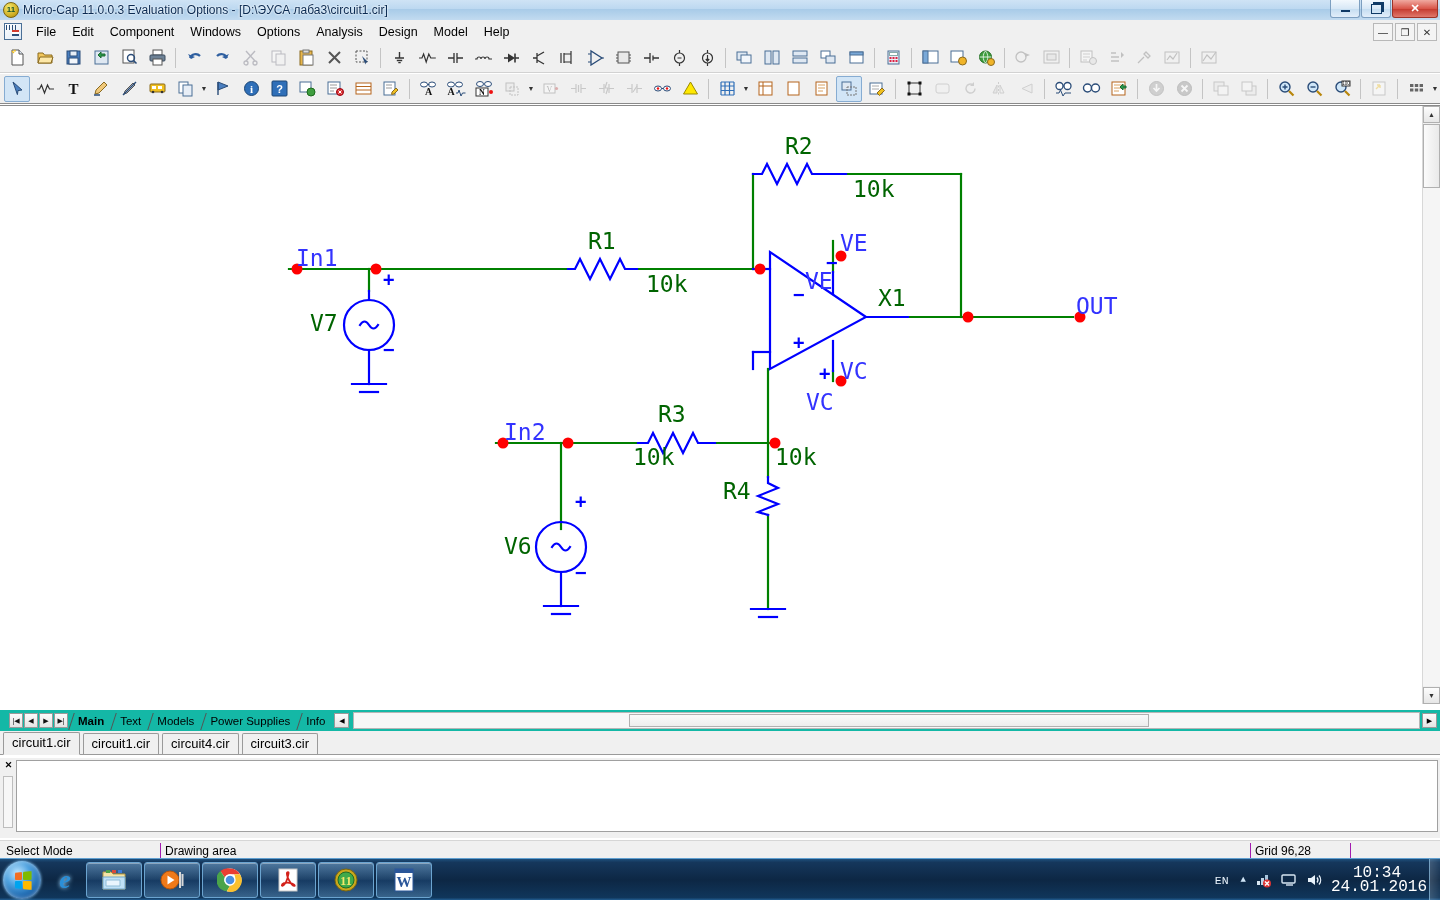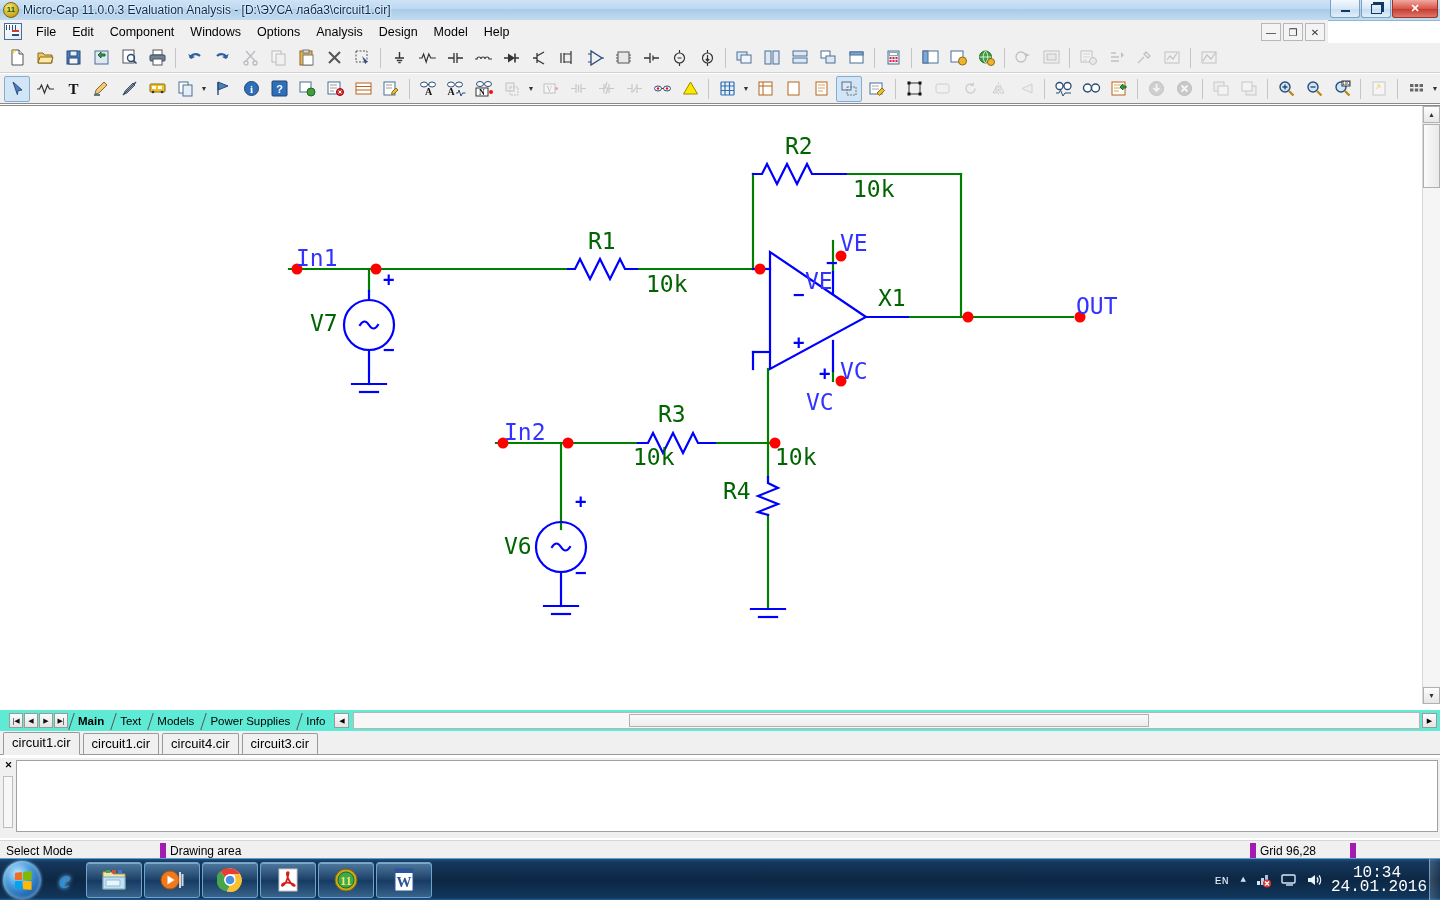--- a/index.html
+++ b/index.html
@@ -42,21 +42,21 @@
   .tb-btn.close{
     width:44px;
     background:linear-gradient(to bottom,#f0a9a0,#d9564a 50%,#c3382c 51%,#e0786c);
     border-color:#9e3327;color:#ffffff;font-weight:bold;
   }
   .glyph-min{display:block;width:9px;height:2px;background:#103a66;margin-top:5px;}
   .glyph-restore{display:block;width:9px;height:8px;border:1px solid #103a66;box-shadow:2px -2px 0 -1px #103a66,2px -2px 0 0 #103a66;}
 
   
   .menubar{
-    position:absolute;left:0;top:20px;width:1328px;height:23px;
+    position:absolute;left:0;top:20px;width:1440px;height:23px;
     background:#f0f0f0;border-bottom:1px solid #dcdcdc;
     display:flex;align-items:center;
   }
   .menubar .mdi-icon{
     width:16px;height:15px;margin:0 6px 0 4px;flex:0 0 auto;
     background:linear-gradient(135deg,#ffffff 0%,#dde9f5 100%);
     border:1px solid #4a6f96;position:relative;overflow:hidden;
   }
   .menubar .mdi-icon:before{
     content:"";position:absolute;left:1px;top:1px;width:12px;height:5px;
@@ -126,21 +126,21 @@
     border:1px solid #b0b0b0;box-sizing:border-box;
   }
   .vscroll .sb-track{
     position:absolute;left:0;top:18px;width:17px;bottom:18px;
     background:#f5f5f5;
   }
 
   
   .tabrow{
     position:absolute;left:0;top:710px;width:1440px;height:21px;
-    background:#5eead4;display:flex;align-items:center;
+    background:#14b8a6;display:flex;align-items:center;
   }
   .nav-btns{display:flex;margin-left:9px;}
   .nav-btn{
     width:14px;height:15px;background:linear-gradient(to bottom,#fcfcfc,#e4e4e4);
     border:1px solid #9a9a9a;box-sizing:border-box;margin-right:1px;
     display:flex;align-items:center;justify-content:center;font-size:7px;color:#111;
   }
   .sheet-tabs{display:flex;align-items:flex-end;height:19px;margin-left:2px;}
   .sheet-tab{
     position:relative;height:17px;line-height:17px;padding:0 9px 0 7px;
@@ -208,21 +208,21 @@
   }
 
   
   .statusbar{
     position:absolute;left:0;top:840px;width:1440px;height:18px;
     background:#f0f0f0;border-top:1px solid #d6d6d6;
     display:flex;align-items:flex-end;font-size:12px;color:#000;
   }
   .st-cell{
     height:16px;line-height:16px;padding:0 4px;
-    border-left:6px solid #a21caf;box-sizing:border-box;white-space:nowrap;
+    border-left:1px solid #a21caf;box-sizing:border-box;white-space:nowrap;
   }
   .st-cell.first{border-left:none;width:160px;padding-left:6px;}
   .st-cell.mode{width:1090px;}
   .st-cell.grid{width:100px;}
   .st-cell.last{flex:1;}
 
   
   .taskbar{
     position:absolute;left:0;top:858px;width:1440px;height:42px;
     background:linear-gradient(to bottom,#1d4f7c 0%,#15375c 8%,#0d2744 50%,#10365b 92%,#2a6ea8 100%);
@@ -272,21 +272,21 @@
 </style>
 </head>
 <body>
 
 <div id="app">
 
   <div class="titlebar">
     <div class="tb-icon">
       <div class="mc-logo">11</div>
     </div>
-    <div class="tb-text">Micro-Cap 11.0.0.3 Evaluation Analysis - [D:\ЭУСА лаба3\circuit1.cir]</div>
+    <div class="tb-text">Micro-Cap 11.0.0.3 Evaluation Options - [D:\ЭУСА лаба3\circuit1.cir]</div>
     <div class="tb-buttons">
       <div class="tb-btn">
           <i class="glyph-min"></i>
         </div>
       <div class="tb-btn">
           <i class="glyph-restore"></i>
         </div>
       <div class="tb-btn close">✕</div>
     </div>
   </div>

